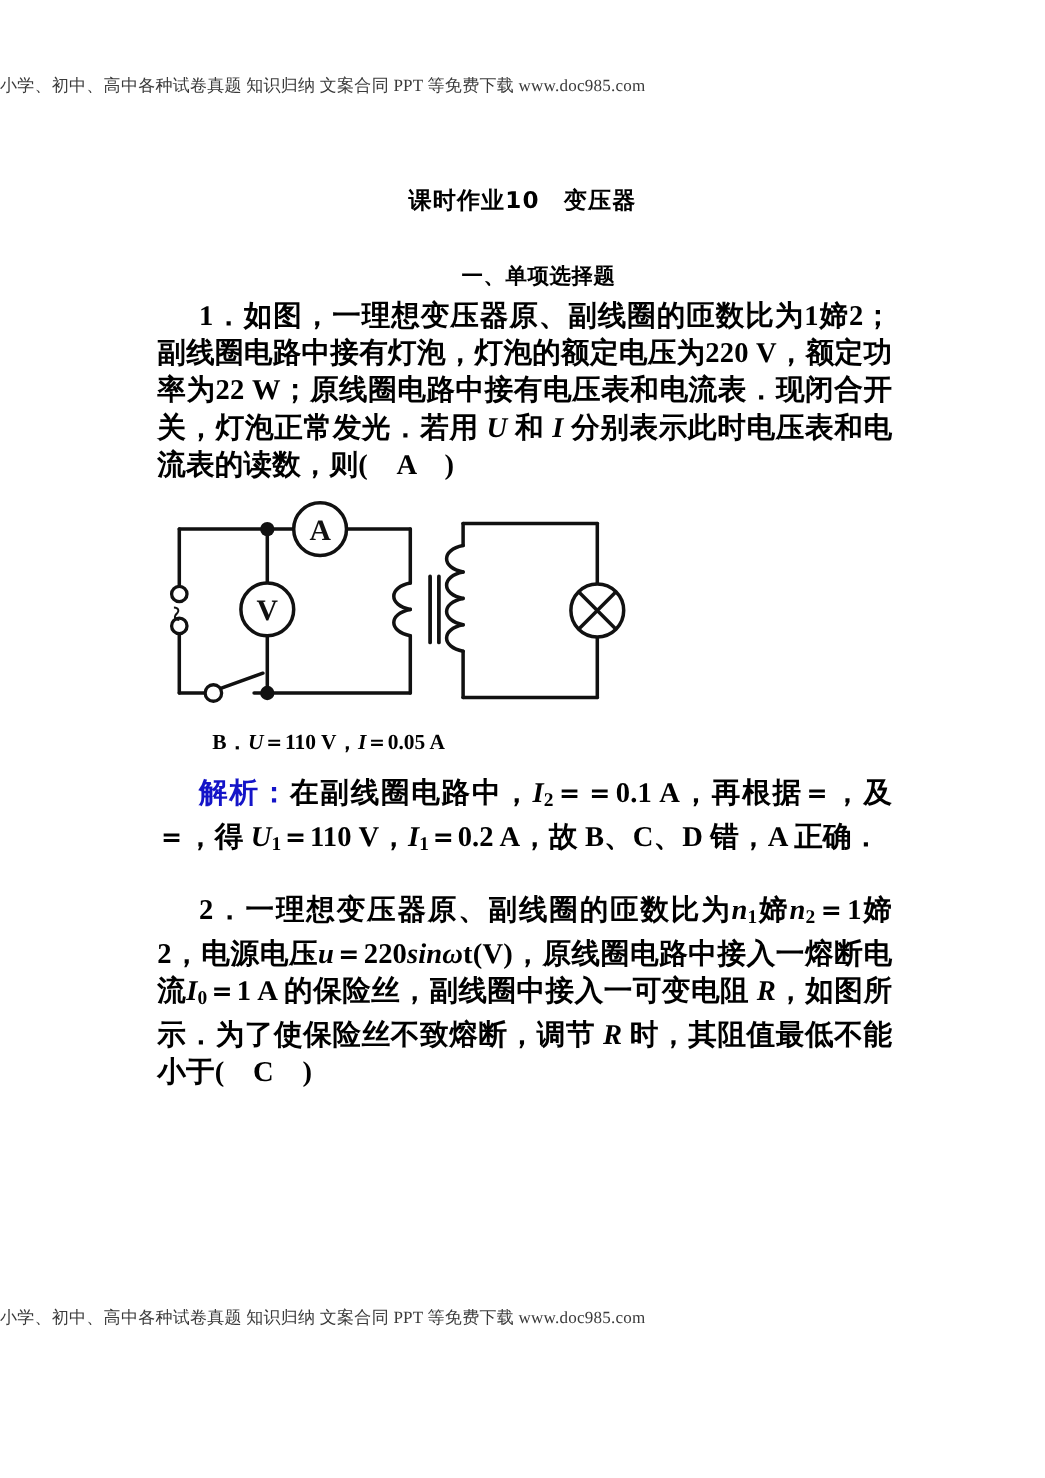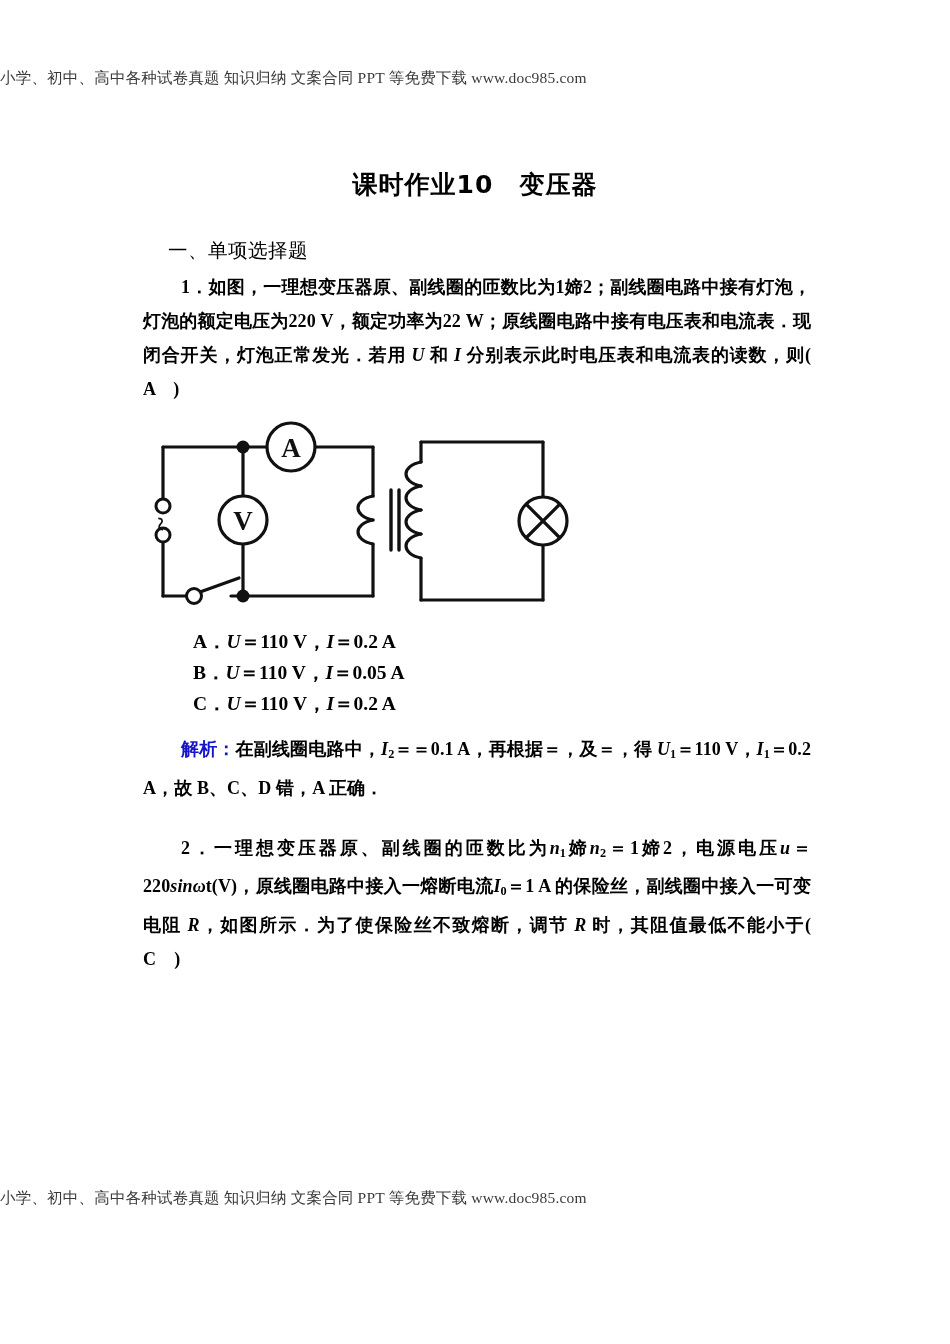--- a/index.html
+++ b/index.html
@@ -39,45 +39,46 @@
 
   
   .doc-title {
     position: absolute;
     left: 0;
     top: 168px;
     width: 950px;
     text-align: center;
     font-family: "DejaVu Sans", "Liberation Sans", sans-serif;
     font-weight: bold;
-    font-size: 25px;
+    font-size: 21px;
     letter-spacing: 1px;
   }
 
   
   .content {
     position: absolute;
     left: 143px;
     top: 236px;
     width: 668px;
   }
 
   .section-head {
     font-family: "DejaVu Sans", "Liberation Sans", sans-serif;
-    font-weight: normal;
+    font-weight: bold;
     font-size: 19.5px;
     line-height: 30px;
     margin: 0 0 4px 25px;
     letter-spacing: 0.5px;
+    text-align: center;
   }
 
   .para {
     font-family: "Liberation Serif", "DejaVu Serif", serif;
     font-weight: bold;
-    font-size: 18px;
+    font-size: 26px;
     line-height: 34px;
     margin: 0;
     text-align: justify;
     text-justify: inter-ideograph;
     letter-spacing: 0.1px;
   }
   .para.indent { text-indent: 38px; }
 
   .opt {
     font-family: "Liberation Serif", "DejaVu Serif", serif;
@@ -182,23 +183,21 @@
         <circle cx="51" cy="176" r="7.5" fill="#ffffff" stroke="#111111" stroke-width="3"></circle>
 
         <circle cx="100" cy="27" r="6.5" fill="#111111"></circle>
         <circle cx="100" cy="176" r="6.5" fill="#111111"></circle>
 
         <circle cx="400" cy="101" r="24" fill="#ffffff" stroke="#111111" stroke-width="3.2"></circle>
         <path d="M 383 84 L 417 118 M 417 84 L 383 118" stroke="#111111" stroke-width="3.2" fill="none"></path>
       </svg>
     </div>
 
-    <p class="opt">A．<i>U</i>＝110 V，<i><i>I</i></i>＝0.2 A</p>
     <p class="opt">B．<i>U</i>＝110 V，<i><i>I</i></i>＝0.05 A</p>
-    <p class="opt">C．<i>U</i>＝110 V，<i><i>I</i></i>＝0.2 A</p>
 
     <div class="gap-small"></div>
 
     <p class="para indent"><span class="jiexi-label">解析：</span><span>在副线圈电路中，<i><i>I</i></i><sub>2</sub>＝＝0.1 A，再根据＝，及＝，得 <i>U</i><sub>1</sub>＝110 V，<i><i>I</i></i><sub>1</sub>＝0.2 A，故 B、C、D 错，A 正确．</span></p>
 
     <div class="gap-med"></div>
 
     <p class="para indent">2．一理想变压器原、副线圈的匝数比为<i>n</i><sub>1</sub>媂<i>n</i><sub>2</sub>＝1媂2，电源电压<i>u</i>＝220<i>sin</i><i>ω</i>t(V)，原线圈电路中接入一熔断电流<i><i>I</i></i><sub>0</sub>＝1 A 的保险丝，副线圈中接入一可变电阻 <i>R</i>，如图所示．为了使保险丝不致熔断，调节 <i>R</i> 时，其阻值最低不能小于(　C　)</p>
 
   </div>

